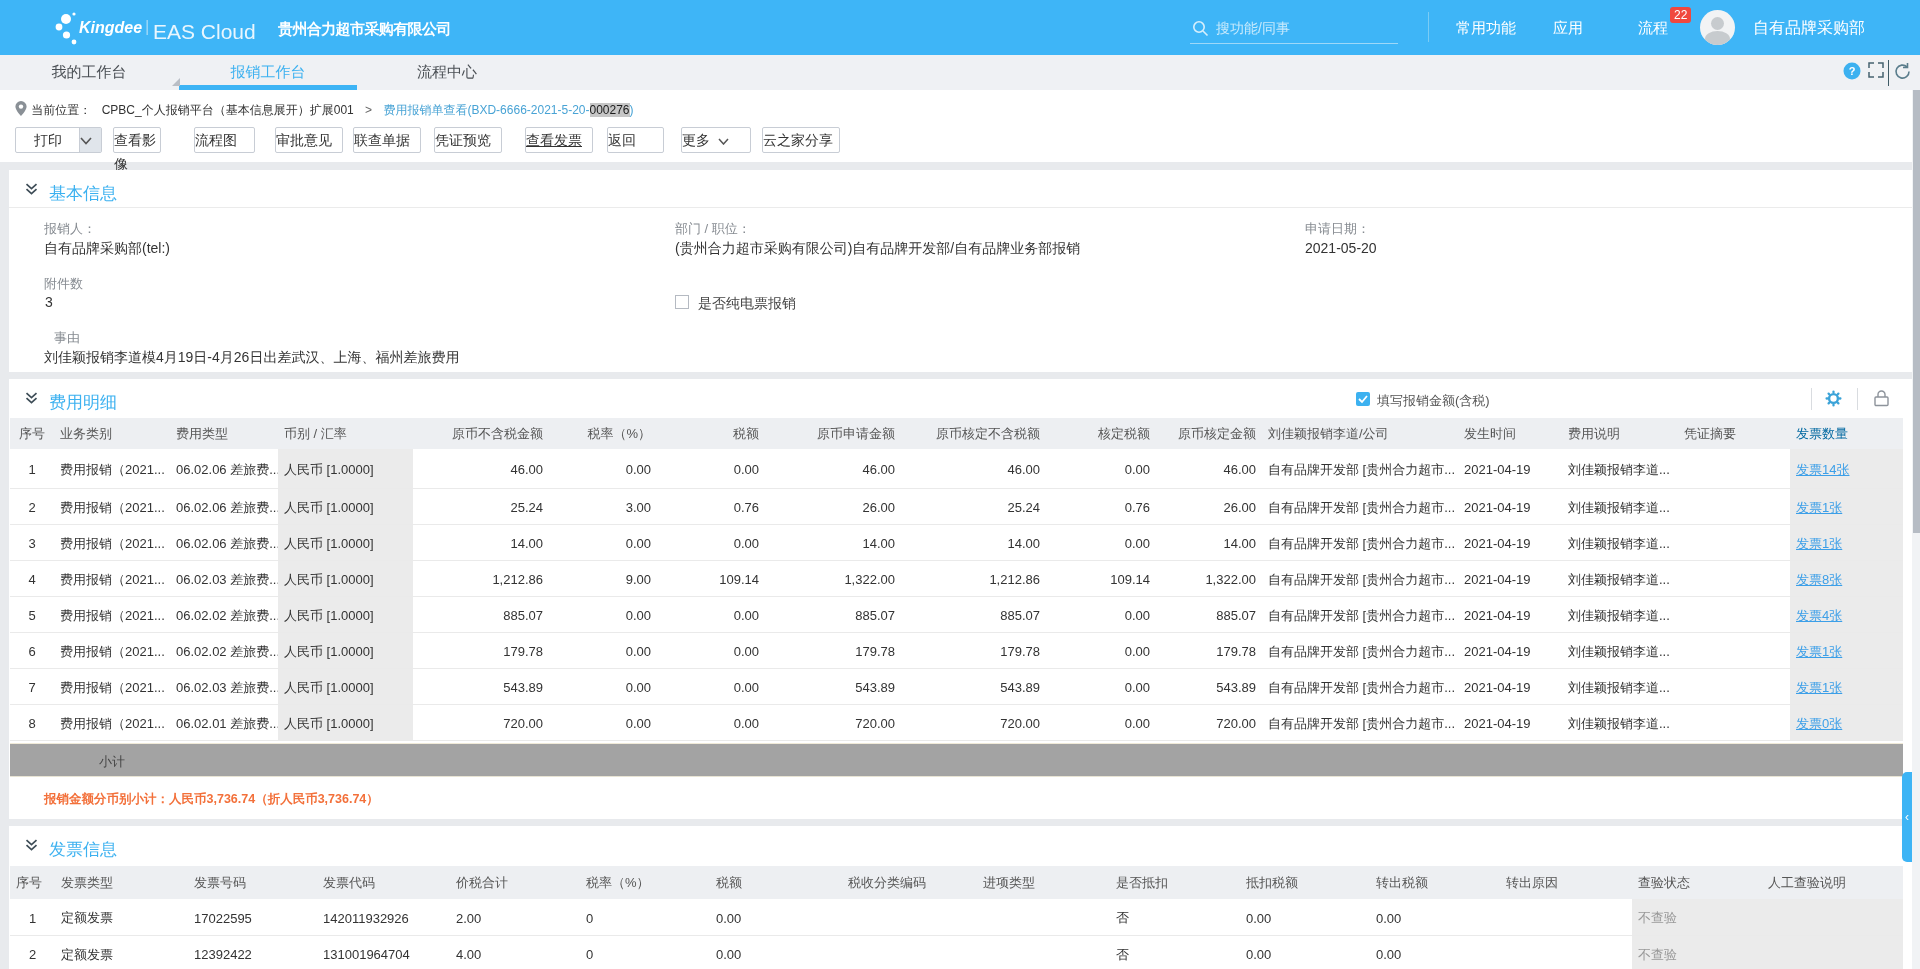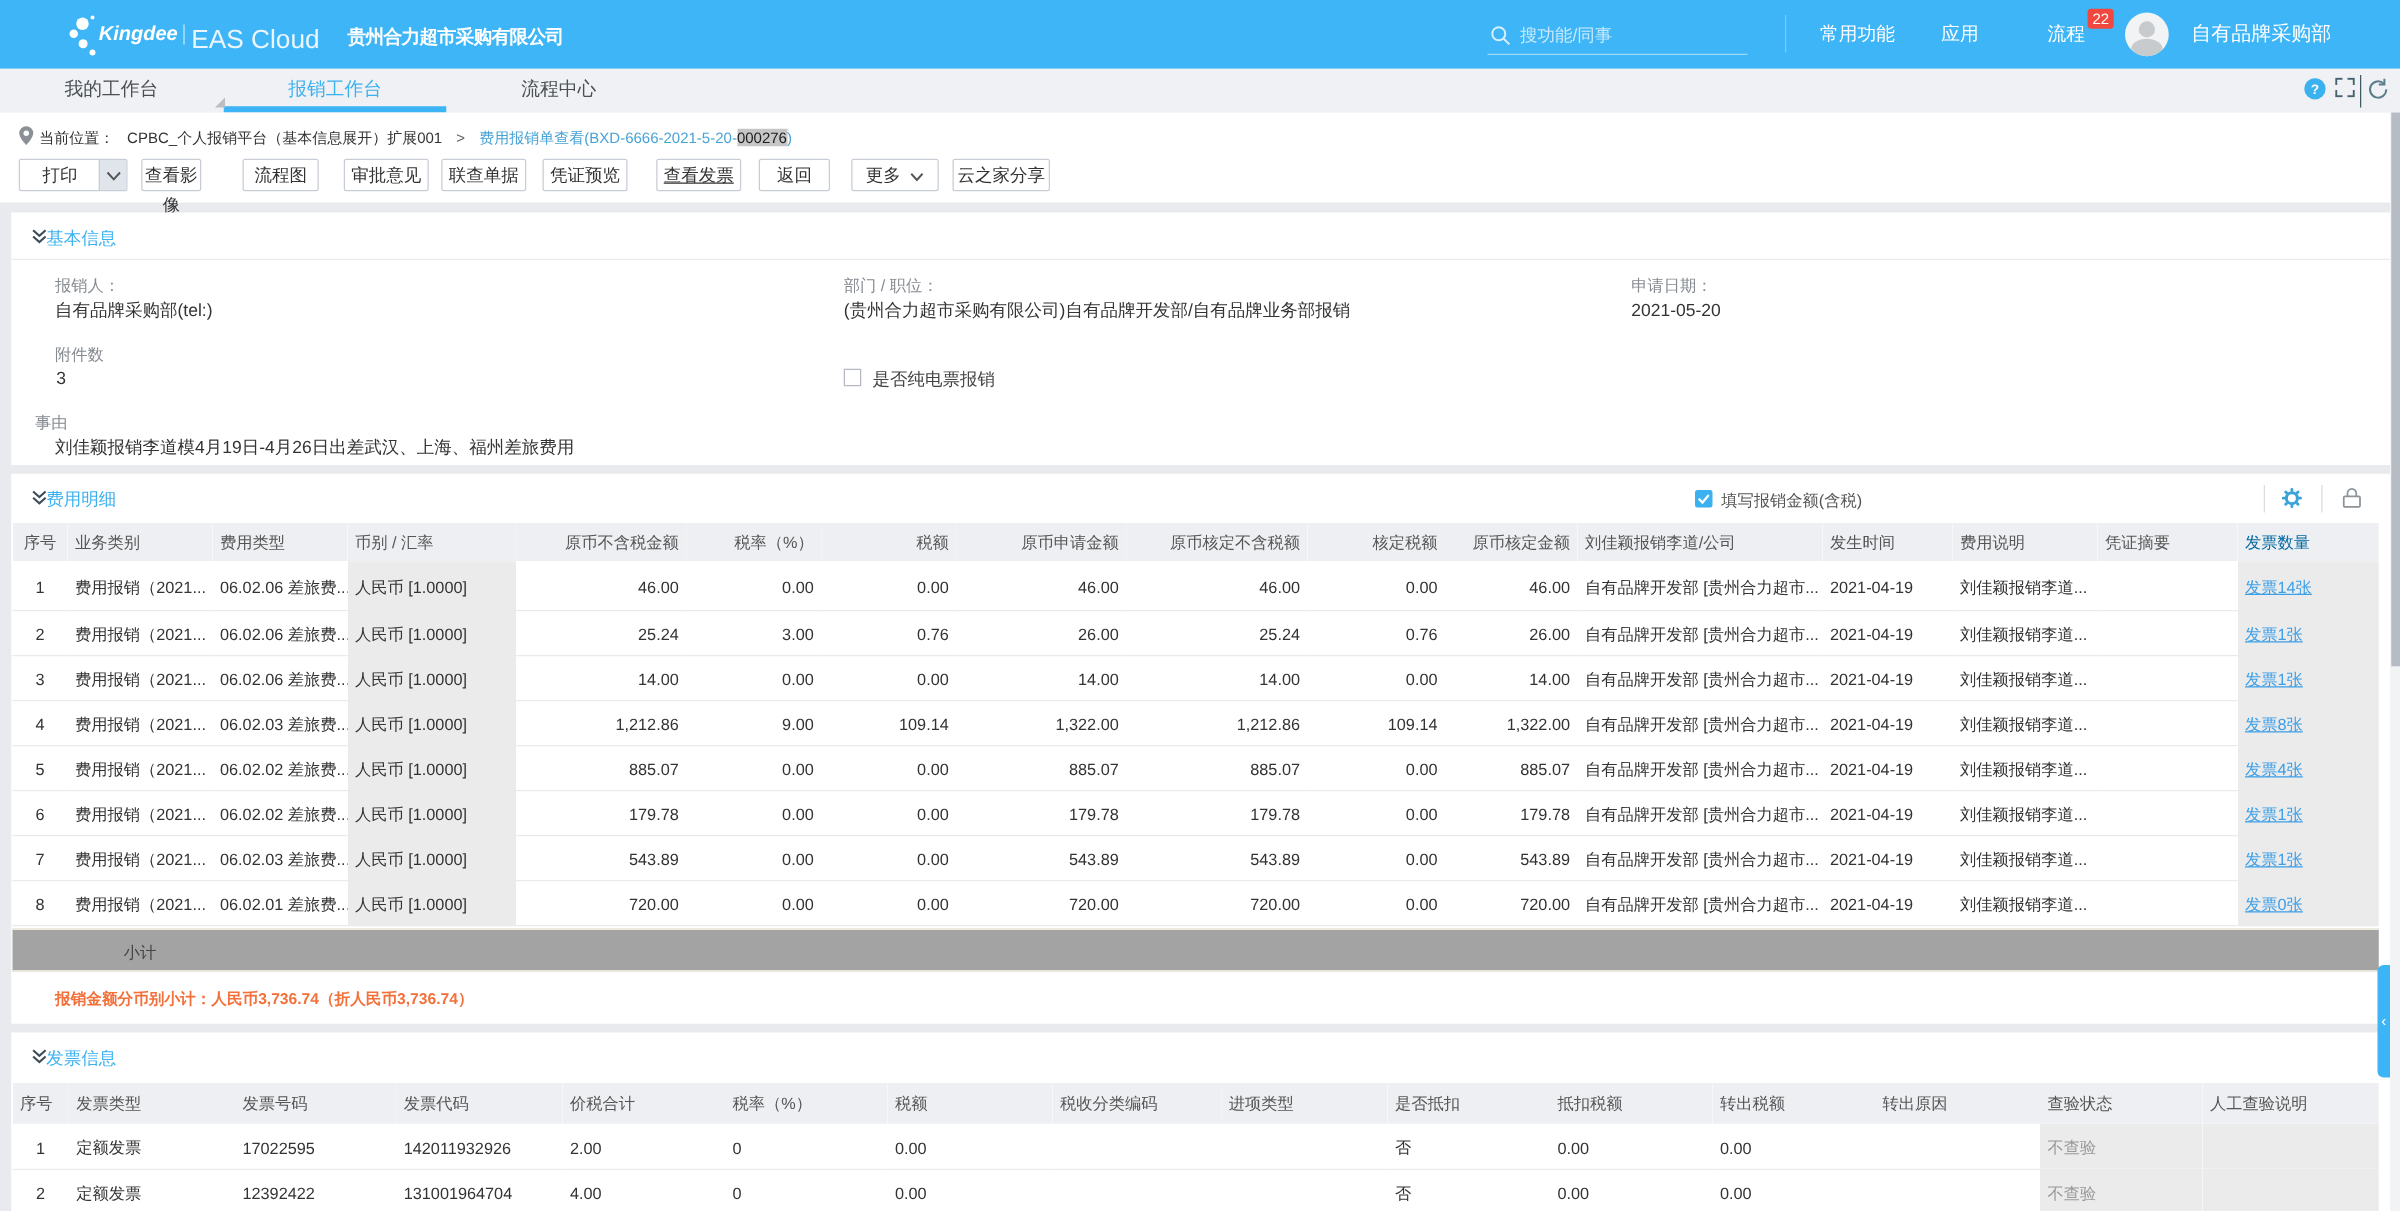--- a/index.html
+++ b/index.html
@@ -29,24 +29,24 @@
 #tab1 { left:0; } #tab2 { left:179px; color:#3cb1f0; } #tab3 { left:358px; }
 #tabline { position:absolute; left:179px; top:85px; width:178px; height:5px; background:#3db4f5; }
 #tabtri { position:absolute; left:172px; top:78px; width:0; height:0; border-left:8px solid transparent; border-bottom:8px solid #b9bec5; }
 .ticon { position:absolute; top:62px; }
 
 #crumbrow { position:absolute; left:0; top:90px; width:1920px; height:72px; background:#fff; }
 #crumb { position:absolute; left:14px; top:10px; height:20px; font-size:12px; color:#333; }
 #crumb .blue { color:#48a3d5; }
 #crumb .sel { background:#c6c6c6; color:#1c1c1c; }
 
-.btn { position:absolute; top:37px; height:26px; line-height:24px; background:#fff; border:1px solid #c8cdd5; border-radius:2px; font-size:14px; color:#333; text-align:center; }
+.btn { position:absolute; top:37px; height:26px; line-height:24px; background:#fff; border:1px solid #c8cdd5; border-radius:2px; font-size:14px; color:#333; text-align:left; }
 
 .panel { position:absolute; left:9px; width:1903px; background:#fff; }
-.ptitle { position:absolute; left:28px; top:12px; font-size:14px; color:#3cb1f0; }
+.ptitle { position:absolute; left:40px; top:12px; font-size:17px; color:#3cb1f0; }
 .chev { position:absolute; left:16px; top:13px; }
 #p1 { top:170px; height:202px; }
 #p1 .tdiv { position:absolute; left:0; top:37px; width:100%; height:1px; background:#ebebeb; }
 .lab { position:absolute; color:#868b91; font-size:13px; }
 .val { position:absolute; color:#333; font-size:14px; }
 #p2 { top:379px; height:440px; }
 #p3 { top:826px; height:143px; }
 
 table { border-collapse:collapse; table-layout:fixed; }
 td,th { font-weight:normal; font-size:13px; padding:0 6px 0 6px; overflow:hidden; white-space:nowrap; }
@@ -157,21 +157,21 @@
   <span class="lab" style="left:35px;top:50px">报销人：</span>
   <span class="val" style="left:35px;top:70px">自有品牌采购部(tel:)</span>
   <span class="lab" style="left:666px;top:50px">部门 / 职位：</span>
   <span class="val" style="left:666px;top:70px">(贵州合力超市采购有限公司)自有品牌开发部/自有品牌业务部报销</span>
   <span class="lab" style="left:1296px;top:50px">申请日期：</span>
   <span class="val" style="left:1296px;top:70px">2021-05-20</span>
   <span class="lab" style="left:35px;top:105px">附件数</span>
   <span class="val" style="left:36px;top:124px">3</span>
   <span style="position:absolute;left:666px;top:125px;width:14px;height:14px;border:1px solid #b5bac2;background:#fff"></span>
   <span class="val" style="left:689px;top:125px;color:#444">是否纯电票报销</span>
-  <span class="lab" style="left:19px;top:159px">事由</span>
+  <span class="lab" style="left:45px;top:159px">事由</span>
   <span class="val" style="left:35px;top:179px">刘佳颖报销李道模4月19日-4月26日出差武汉、上海、福州差旅费用</span>
 </div>
 
 <div class="panel" id="p2">
   <svg class="chev" width="13" height="13" viewBox="0 0 13 13" fill="none" stroke="#3e4d57" stroke-width="1.7">
       <path d="M1.5 1.2 L6.5 5.7 L11.5 1.2"></path>
       <path d="M1.5 6.2 L6.5 10.7 L11.5 6.2"></path>
     </svg>
   <span class="ptitle">费用明细</span>
   <span style="position:absolute;left:1347px;top:13px;width:14px;height:14px;background:#3cb1f0;border-radius:2px"><svg width="14" height="14" viewBox="0 0 14 14">

